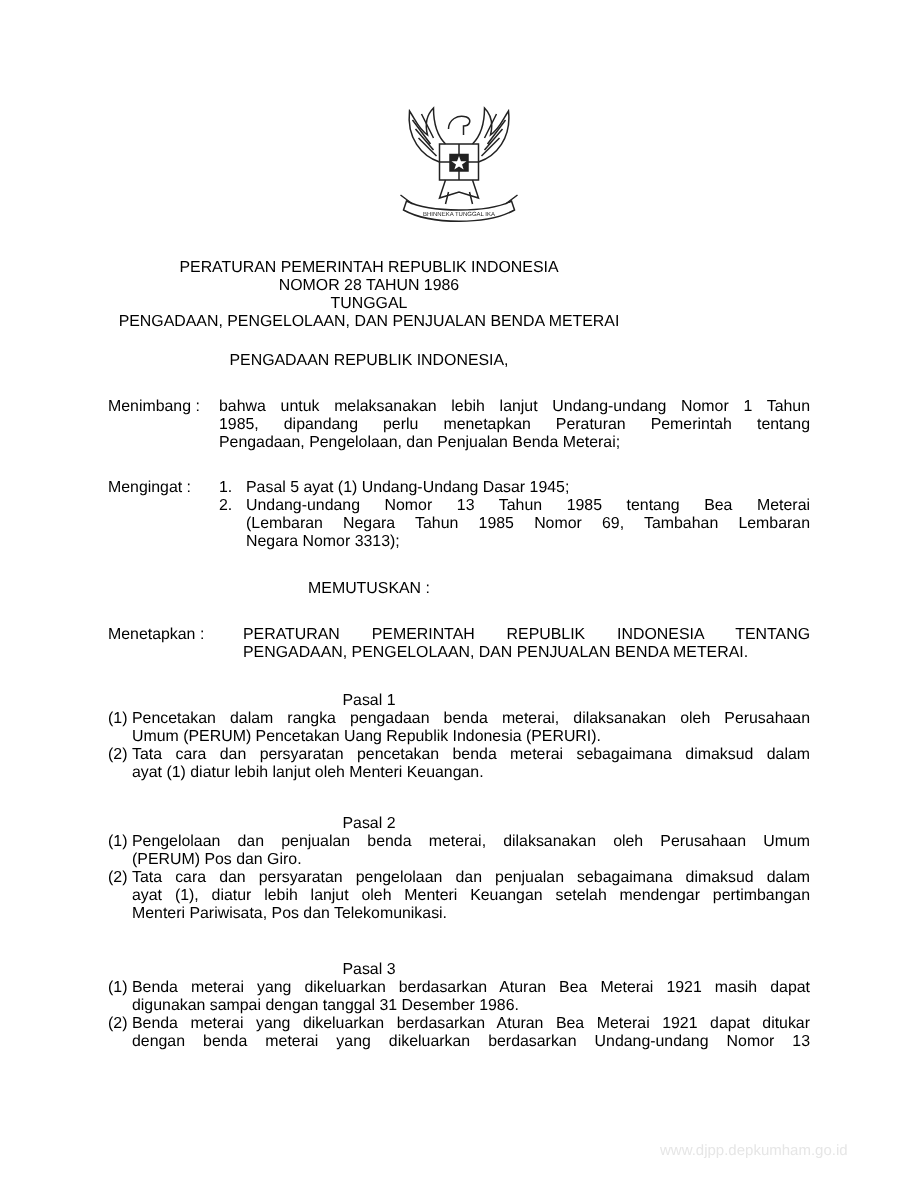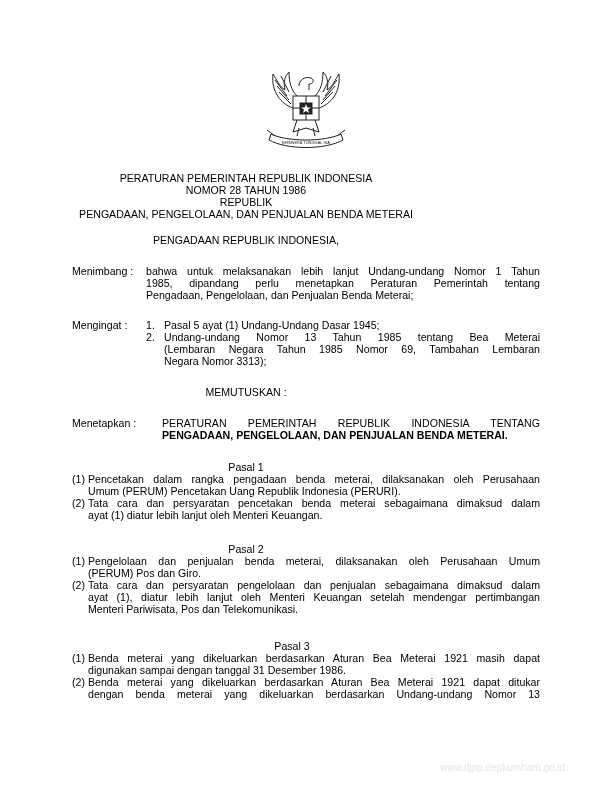--- a/index.html
+++ b/index.html
@@ -42,61 +42,61 @@
 
       <path d="M36 62 L34 70 M50 62 L52 70"></path>
     </g>
     <polygon points="43,38 44.3,41.5 48,41.5 45,43.6 46.1,47 43,45 39.9,47 41,43.6 38,41.5 41.7,41.5" fill="#fff"></polygon>
     <text x="43" y="78" font-size="4" text-anchor="middle" font-family="Liberation Sans, sans-serif" fill="#222">BHINNEKA TUNGGAL IKA</text>
   </svg>
 </div>
 
 <div class="abs center" style="top:172px;">PERATURAN PEMERINTAH REPUBLIK INDONESIA</div>
 <div class="abs center" style="top:184px;">NOMOR 28 TAHUN 1986</div>
-<div class="abs center" style="top:196px;">REPUBLIK</div>
+<div class="abs center" style="top:196px;">TUNGGAL</div>
 <div class="abs center" style="top:208px;">PENGADAAN, PENGELOLAAN, DAN PENJUALAN BENDA METERAI</div>
 <div class="abs center" style="top:234px;">PENGADAAN REPUBLIK INDONESIA,</div>
 
 <div class="label" style="top:265px;">Menimbang :</div>
 <div class="body-text just-line" style="top:265px;">bahwa untuk melaksanakan lebih lanjut Undang-undang Nomor 1 Tahun</div>
 <div class="body-text just-line" style="top:277px;">1985, dipandang perlu menetapkan Peraturan Pemerintah tentang</div>
 <div class="body-text" style="top:289px;">Pengadaan, Pengelolaan, dan Penjualan Benda Meterai;</div>
 
 <div class="label" style="top:319px;">Mengingat :</div>
 <div class="num" style="top:319px;">1.</div>
 <div class="item-text" style="top:319px;">Pasal 5 ayat (1) Undang-Undang Dasar 1945;</div>
 <div class="num" style="top:331px;">2.</div>
 <div class="item-text just-line" style="top:331px;">Undang-undang Nomor 13 Tahun 1985 tentang Bea Meterai</div>
 <div class="item-text just-line" style="top:343px;">(Lembaran Negara Tahun 1985 Nomor 69, Tambahan Lembaran</div>
 <div class="item-text" style="top:355px;">Negara Nomor 3313);</div>
 
 <div class="abs center" style="top:386px;">MEMUTUSKAN :</div>
 
 <div class="label" style="top:417px;">Menetapkan :</div>
 <div class="body-text just-line" style="top:417px; left:162px; width:378px;">PERATURAN PEMERINTAH REPUBLIK INDONESIA TENTANG</div>
-<div class="body-text" style="top:429px; left:162px; width:378px;font-weight:bold;">PENGADAAN, PENGELOLAAN, DAN PENJUALAN BENDA METERAI.</div>
+<div class="body-text" style="top:429px; left:162px; width:378px;">PENGADAAN, PENGELOLAAN, DAN PENJUALAN BENDA METERAI.</div>
 
 <div class="abs center" style="top:461px;">Pasal 1</div>
 <div class="abs" style="left:72px; top:473px;">(1)</div>
 <div class="abs just-line" style="left:88px; width:452px; top:473px;">Pencetakan dalam rangka pengadaan benda meterai, dilaksanakan oleh Perusahaan</div>
 <div class="abs" style="left:88px; top:485px;">Umum (PERUM) Pencetakan Uang Republik Indonesia (PERURI).</div>
 <div class="abs" style="left:72px; top:497px;">(2)</div>
 <div class="abs just-line" style="left:88px; width:452px; top:497px;">Tata cara dan persyaratan pencetakan benda meterai sebagaimana dimaksud dalam</div>
 <div class="abs" style="left:88px; top:509px;">ayat (1) diatur lebih lanjut oleh Menteri Keuangan.</div>
 
 <div class="abs center" style="top:543px;">Pasal 2</div>
 <div class="abs" style="left:72px; top:555px;">(1)</div>
 <div class="abs just-line" style="left:88px; width:452px; top:555px;">Pengelolaan dan penjualan benda meterai, dilaksanakan oleh Perusahaan Umum</div>
 <div class="abs" style="left:88px; top:567px;">(PERUM) Pos dan Giro.</div>
 <div class="abs" style="left:72px; top:579px;">(2)</div>
 <div class="abs just-line" style="left:88px; width:452px; top:579px;">Tata cara dan persyaratan pengelolaan dan penjualan sebagaimana dimaksud dalam</div>
 <div class="abs just-line" style="left:88px; width:452px; top:591px;">ayat (1), diatur lebih lanjut oleh Menteri Keuangan setelah mendengar pertimbangan</div>
 <div class="abs" style="left:88px; top:603px;">Menteri Pariwisata, Pos dan Telekomunikasi.</div>
 
-<div class="abs center" style="top:640px;padding-left:46px;">Pasal 3</div>
+<div class="abs center" style="top:640px;">Pasal 3</div>
 <div class="abs" style="left:72px; top:652px;">(1)</div>
 <div class="abs just-line" style="left:88px; width:452px; top:652px;">Benda meterai yang dikeluarkan berdasarkan Aturan Bea Meterai 1921 masih dapat</div>
 <div class="abs" style="left:88px; top:664px;">digunakan sampai dengan tanggal 31 Desember 1986.</div>
 <div class="abs" style="left:72px; top:676px;">(2)</div>
 <div class="abs just-line" style="left:88px; width:452px; top:676px;">Benda meterai yang dikeluarkan berdasarkan Aturan Bea Meterai 1921 dapat ditukar</div>
 <div class="abs just-line" style="left:88px; width:452px; top:688px;">dengan benda meterai yang dikeluarkan berdasarkan Undang-undang Nomor 13</div>
 
 <div class="watermark">www.djpp.depkumham.go.id</div>
 
 </body></html>

